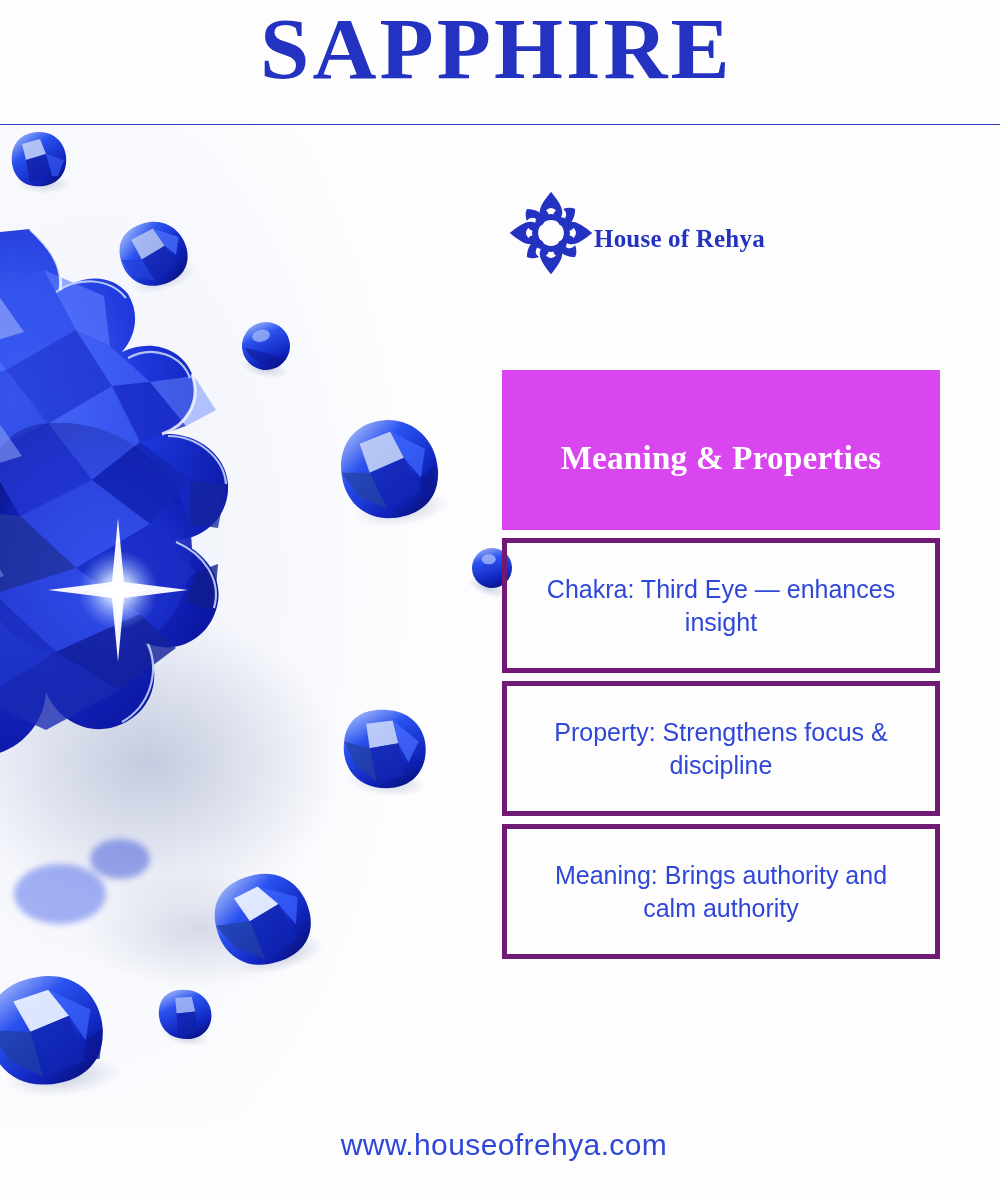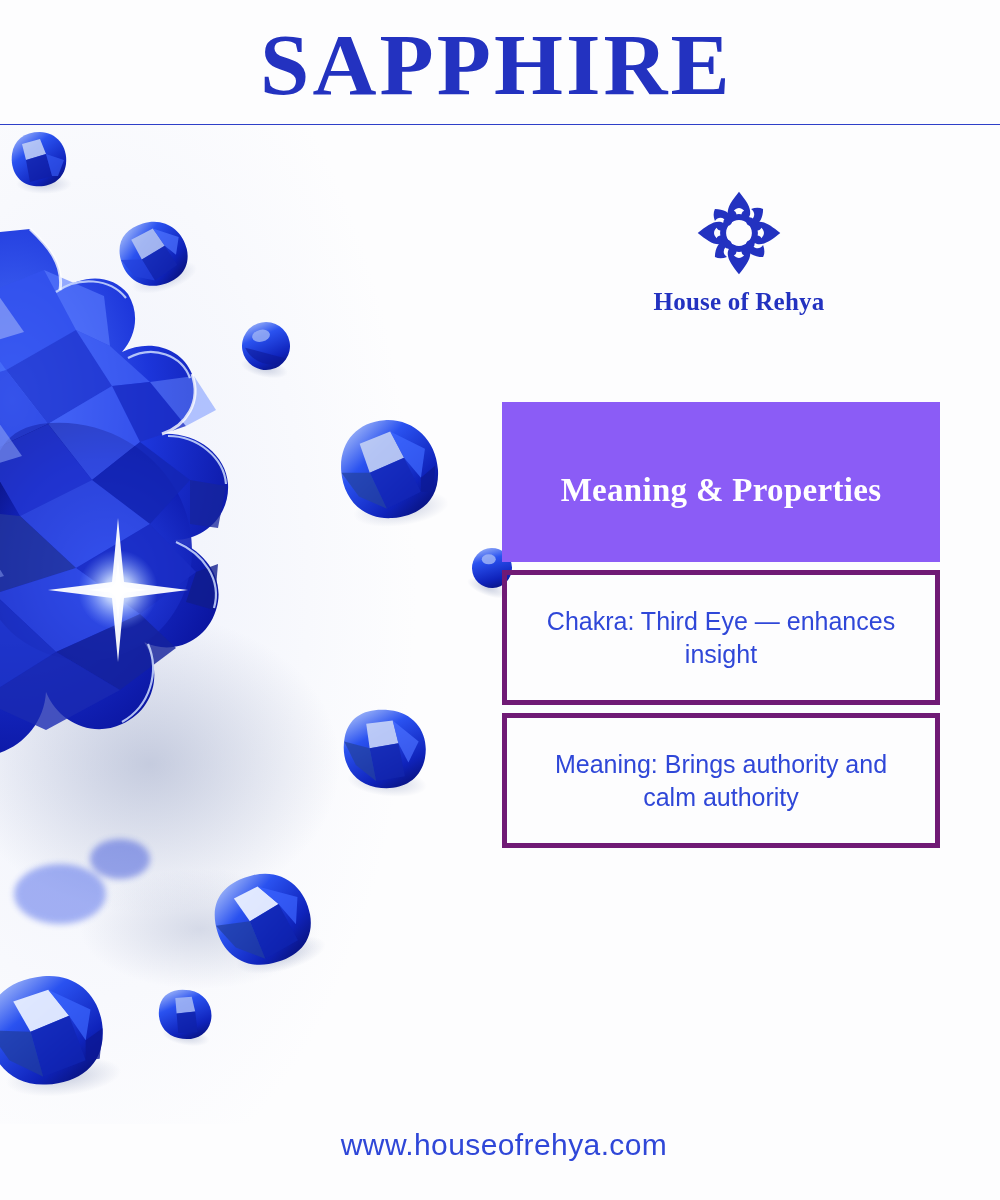--- a/index.html
+++ b/index.html
@@ -25,21 +25,21 @@
     overflow: hidden;
   }
 
   
   .header {
     position: absolute;
     top: 0; left: 0;
     width: 992px;
     height: 124px;
     display: flex;
-    align-items: center;
+    align-items: flex-start;
     justify-content: center;
     background: #fdfdfe;
     z-index: 40;
   }
 
   .poster-title {
     font-family: "Liberation Serif", "DejaVu Serif", serif;
     font-weight: 700;
     font-size: 86px;
     line-height: 1;
@@ -78,24 +78,24 @@
     left: 8px;
     width: 70px;
     height: 70px;
     z-index: 45;
   }
 
   
   .brand {
     position: absolute;
     top: 190px;
-    left: 520px;
+    left: 508px;
     width: 438px;
     display: flex;
-    flex-direction: column;
+    flex-direction: row;
     align-items: center;
     z-index: 30;
   }
 
   .brand-mark { width: 86px; height: 86px; }
 
   .brand-name {
     margin-top: 12px;
     font-family: "Liberation Serif", "DejaVu Serif", serif;
     font-weight: 700;
@@ -108,26 +108,25 @@
   .content {
     position: absolute;
     top: 370px;
     left: 502px;
     width: 438px;
     z-index: 30;
   }
 
   .section-header {
     height: 160px;
-    background: #8b5cf6;
+    background: #d946ef;
     display: flex;
     align-items: center;
     justify-content: center;
     padding: 26px 18px 10px;
-    margin-top: 32px;
   }
 
   .section-header-text {
     font-family: "Liberation Serif", "DejaVu Serif", serif;
     font-weight: 700;
     font-size: 33px;
     letter-spacing: 0.3px;
     color: #ffffff;
     text-align: center;
   }
@@ -429,20 +428,23 @@
   <main class="content">
 
     <div class="section-header">
       <span class="section-header-text">Meaning &amp; Properties</span>
     </div>
 
     <div class="fact-card">
       <span class="fact-text">Chakra: Third Eye — enhances insight</span>
     </div>
 
+    <div class="fact-card">
+      <span class="fact-text">Property: Strengthens focus &amp; discipline</span>
+    </div>
 
     <div class="fact-card">
       <span class="fact-text">Meaning: Brings authority and calm authority</span>
     </div>
 
   </main>
 
   <footer class="footer">
     <span class="footer-url">www.houseofrehya.com</span>
   </footer>

